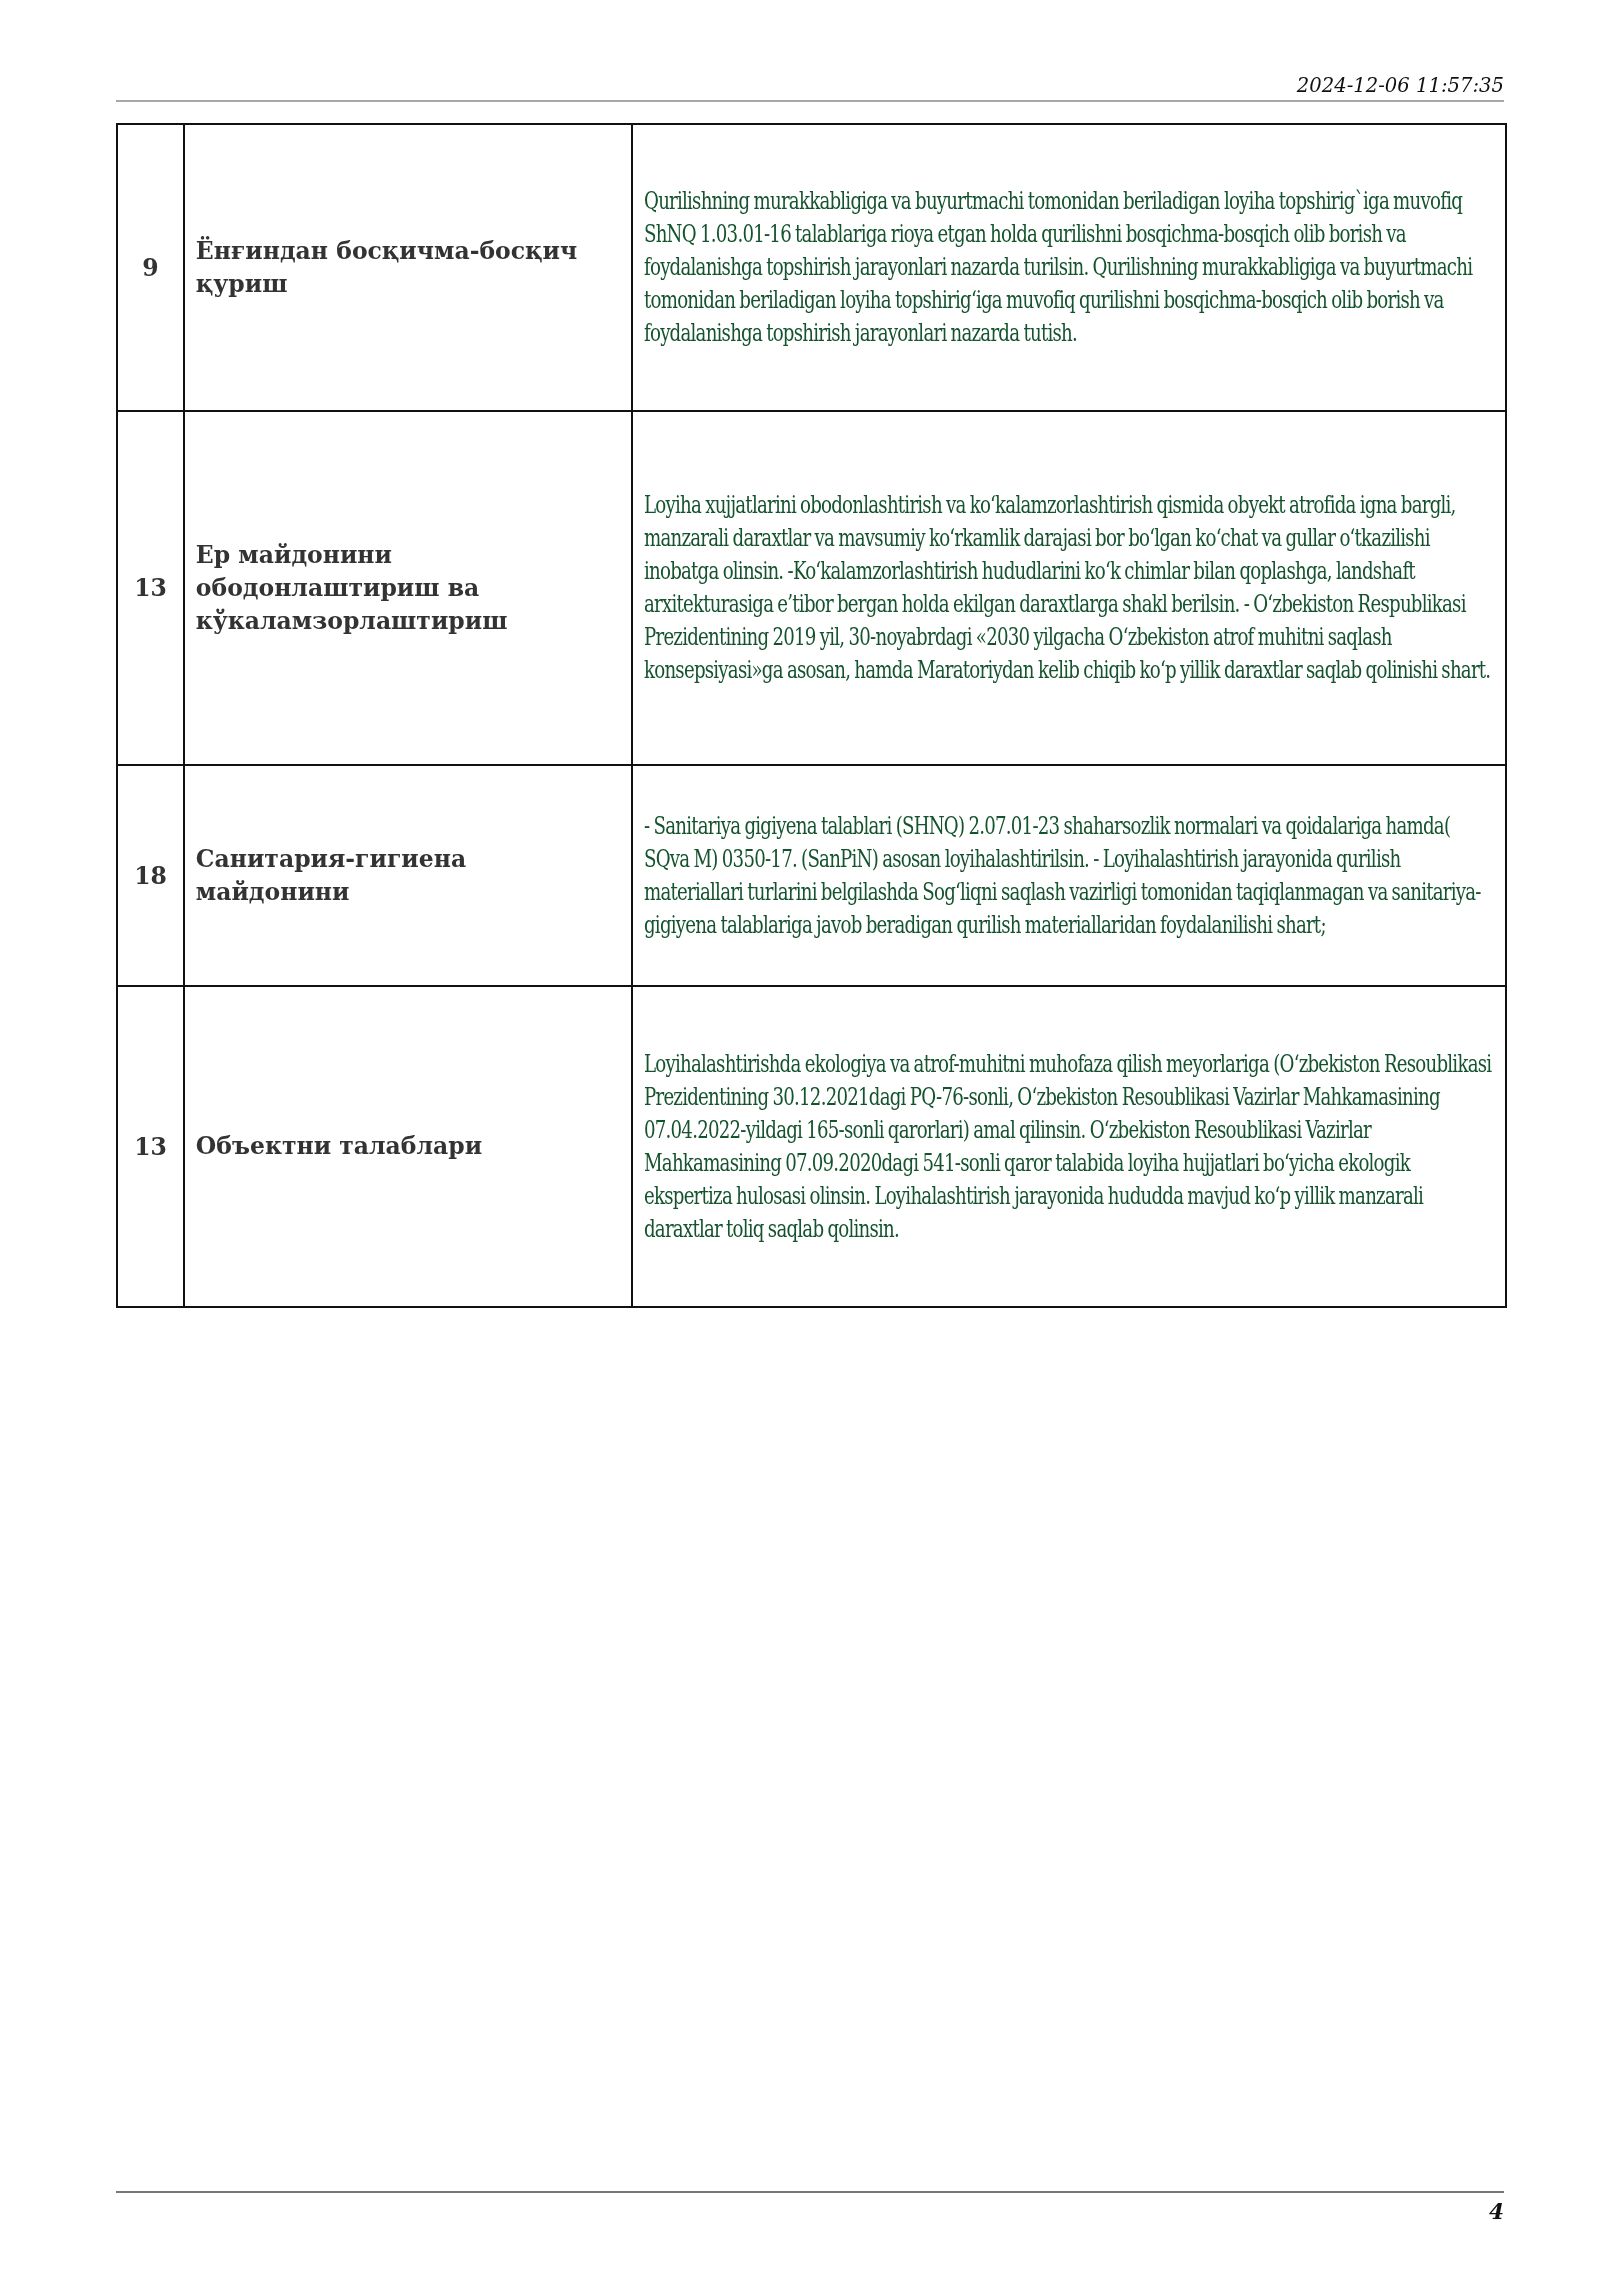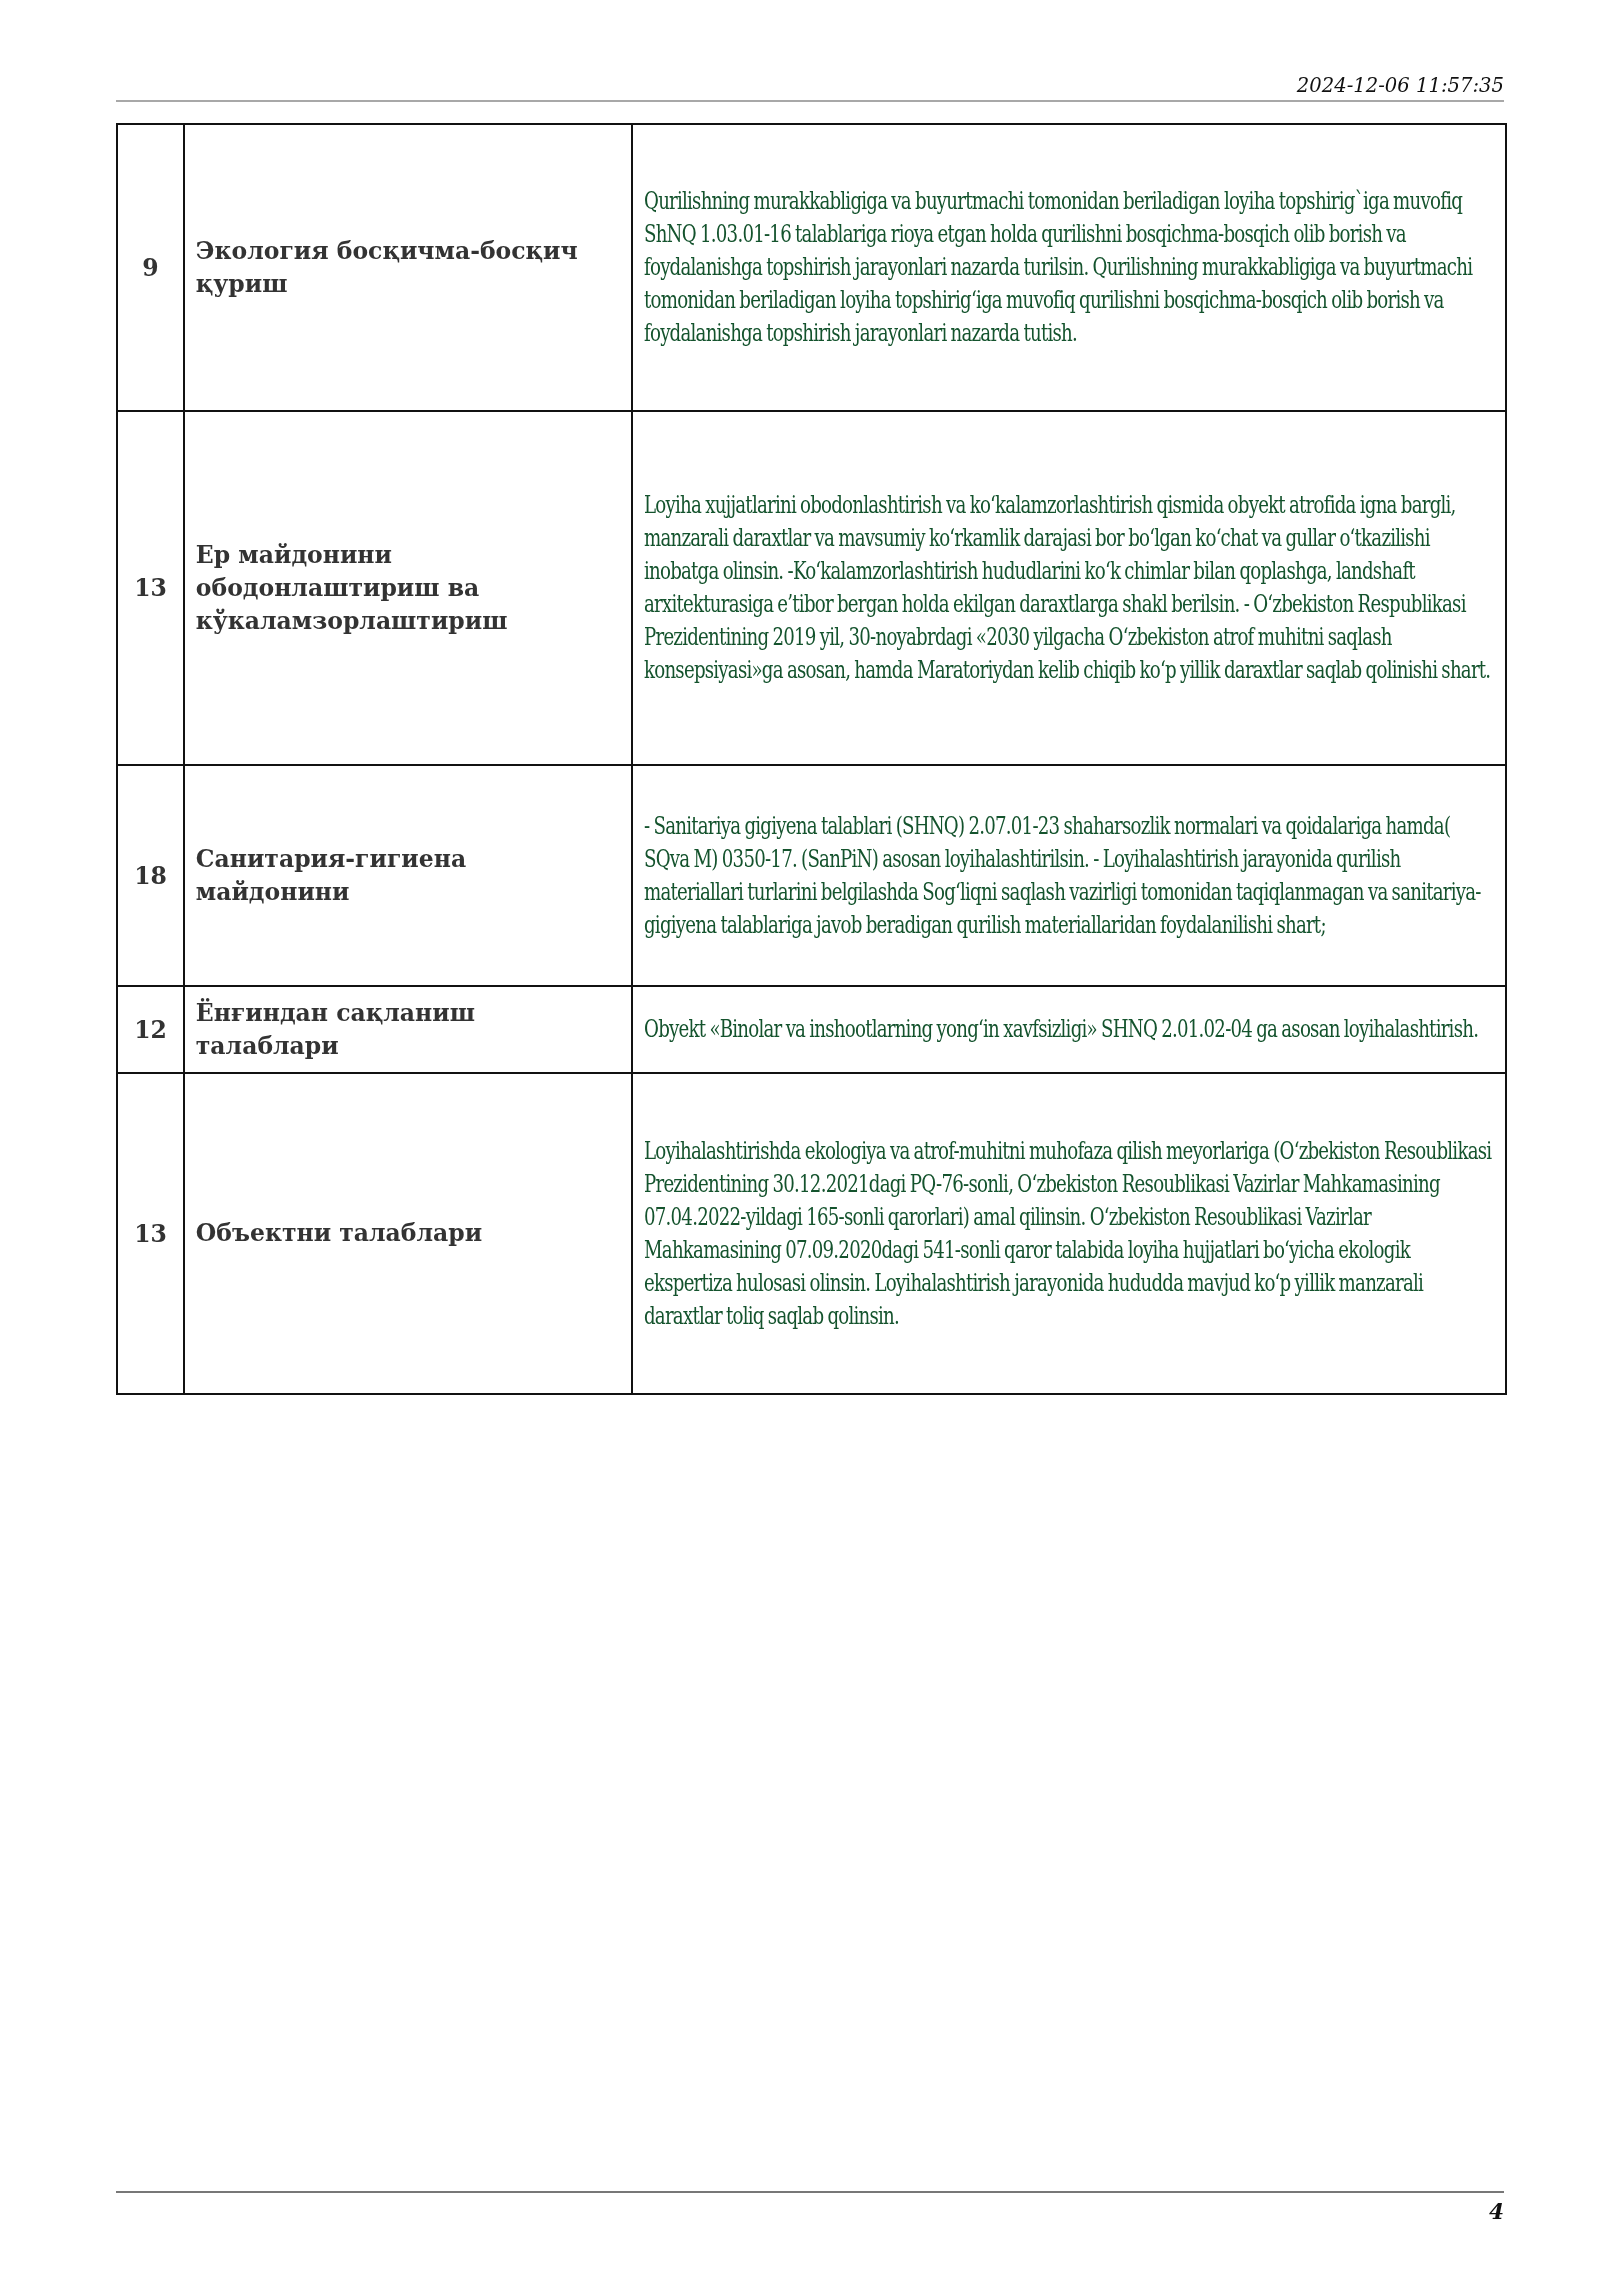--- a/index.html
+++ b/index.html
@@ -112,46 +112,39 @@
 
 <table class="req-table">
   <colgroup>
     <col class="col-num">
     <col class="col-title">
     <col class="col-desc">
   </colgroup>
   <tbody>
     <tr style="height:287px;">
       <td class="cell-num">9</td>
-      <td class="cell-title">Экология босқичма-босқич қуриш</td>
+      <td class="cell-title">Ёнғиндан босқичма-босқич қуриш</td>
       <td class="cell-desc">
         <div class="desc-inner">Qurilishning murakkabligiga va buyurtmachi tomonidan beriladigan loyiha topshirig`iga muvofiq ShNQ 1.03.01-16 talablariga rioya etgan holda qurilishni bosqichma-bosqich olib borish va foydalanishga topshirish jarayonlari nazarda turilsin. Qurilishning murakkabligiga va buyurtmachi tomonidan beriladigan loyiha topshirig‘iga muvofiq qurilishni bosqichma-bosqich olib borish va foydalanishga topshirish jarayonlari nazarda tutish.</div>
       </td>
     </tr>
     <tr style="height:354px;">
       <td class="cell-num">13</td>
       <td class="cell-title">Ер майдонини ободонлаштириш ва кўкаламзорлаштириш</td>
       <td class="cell-desc">
         <div class="desc-inner">Loyiha xujjatlarini obodonlashtirish va ko‘kalamzorlashtirish qismida obyekt atrofida igna bargli, manzarali daraxtlar va mavsumiy ko‘rkamlik darajasi bor bo‘lgan ko‘chat va gullar o‘tkazilishi inobatga olinsin. -Ko‘kalamzorlashtirish hududlarini ko‘k chimlar bilan qoplashga, landshaft arxitekturasiga e’tibor bergan holda ekilgan daraxtlarga shakl berilsin. - O‘zbekiston Respublikasi Prezidentining 2019 yil, 30-noyabrdagi «2030 yilgacha O‘zbekiston atrof muhitni saqlash konsepsiyasi»ga asosan, hamda Maratoriydan kelib chiqib ko‘p yillik daraxtlar saqlab qolinishi shart.</div>
       </td>
     </tr>
     <tr style="height:221px;">
       <td class="cell-num">18</td>
       <td class="cell-title">Санитария-гигиена майдонини</td>
       <td class="cell-desc">
         <div class="desc-inner">- Sanitariya gigiyena talablari (SHNQ) 2.07.01-23 shaharsozlik normalari va qoidalariga hamda( SQva M) 0350-17. (SanPiN) asosan loyihalashtirilsin. - Loyihalashtirish jarayonida qurilish materiallari turlarini belgilashda Sog‘liqni saqlash vazirligi tomonidan taqiqlanmagan va sanitariya-gigiyena talablariga javob beradigan qurilish materiallaridan foydalanilishi shart;</div>
       </td>
     </tr>
-    <tr style="height:87px;">
-      <td class="cell-num">12</td>
-      <td class="cell-title">Ёнғиндан сақланиш талаблари</td>
-      <td class="cell-desc">
-        <div class="desc-inner">Obyekt «Binolar va inshootlarning yong‘in xavfsizligi» SHNQ 2.01.02-04 ga asosan loyihalashtirish.</div>
-      </td>
-    </tr>
     <tr style="height:321px;">
       <td class="cell-num">13</td>
       <td class="cell-title">Объектни талаблари</td>
       <td class="cell-desc">
         <div class="desc-inner">Loyihalashtirishda ekologiya va atrof-muhitni muhofaza qilish meyorlariga (O‘zbekiston Resoublikasi Prezidentining 30.12.2021dagi PQ-76-sonli, O‘zbekiston Resoublikasi Vazirlar Mahkamasining 07.04.2022-yildagi 165-sonli qarorlari) amal qilinsin. O‘zbekiston Resoublikasi Vazirlar Mahkamasining 07.09.2020dagi 541-sonli qaror talabida loyiha hujjatlari bo‘yicha ekologik ekspertiza hulosasi olinsin. Loyihalashtirish jarayonida hududda mavjud ko‘p yillik manzarali daraxtlar toliq saqlab qolinsin.</div>
       </td>
     </tr>
   </tbody>
 </table>
 

